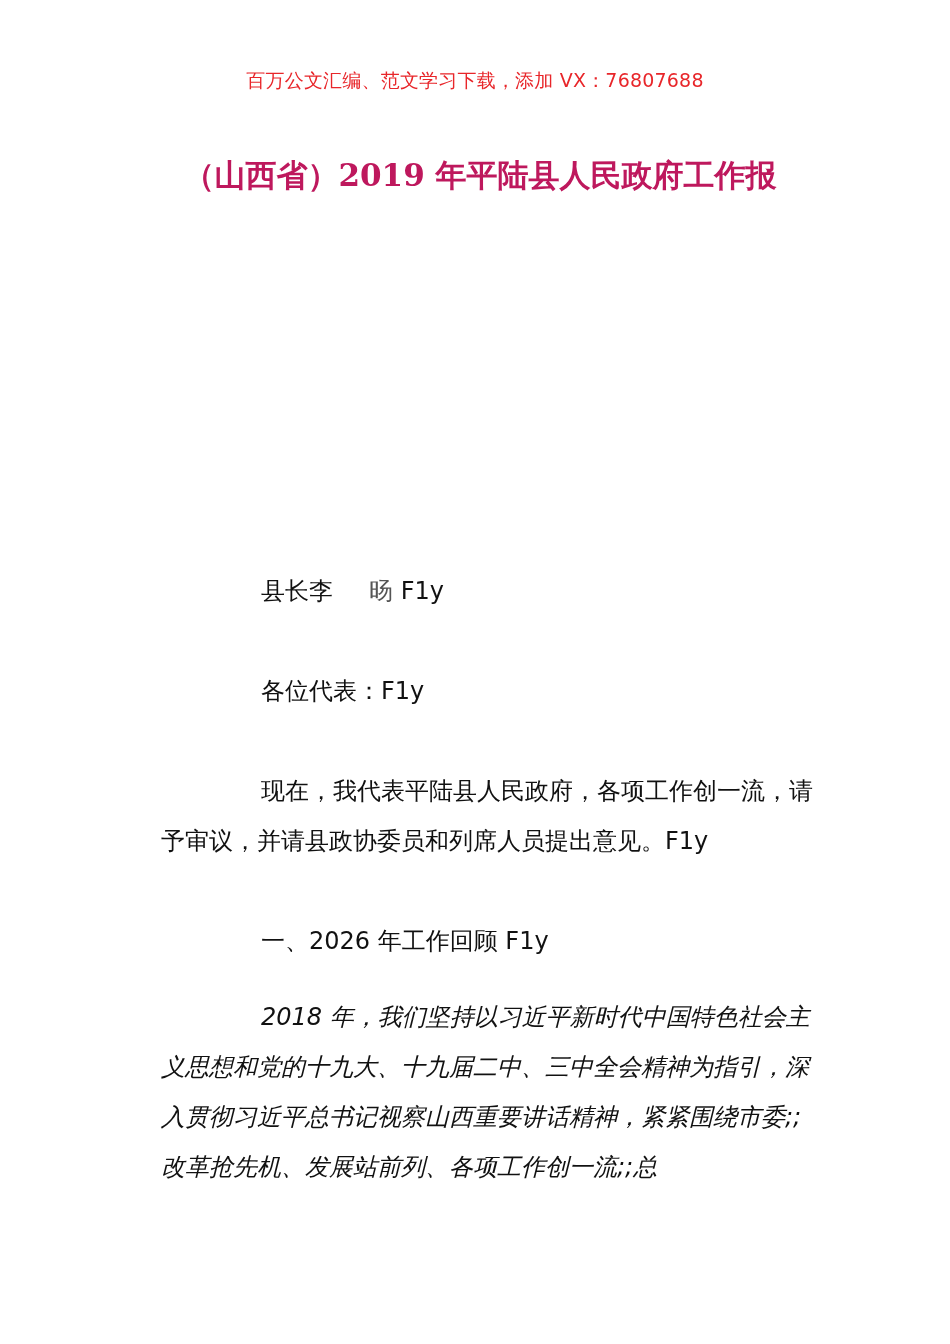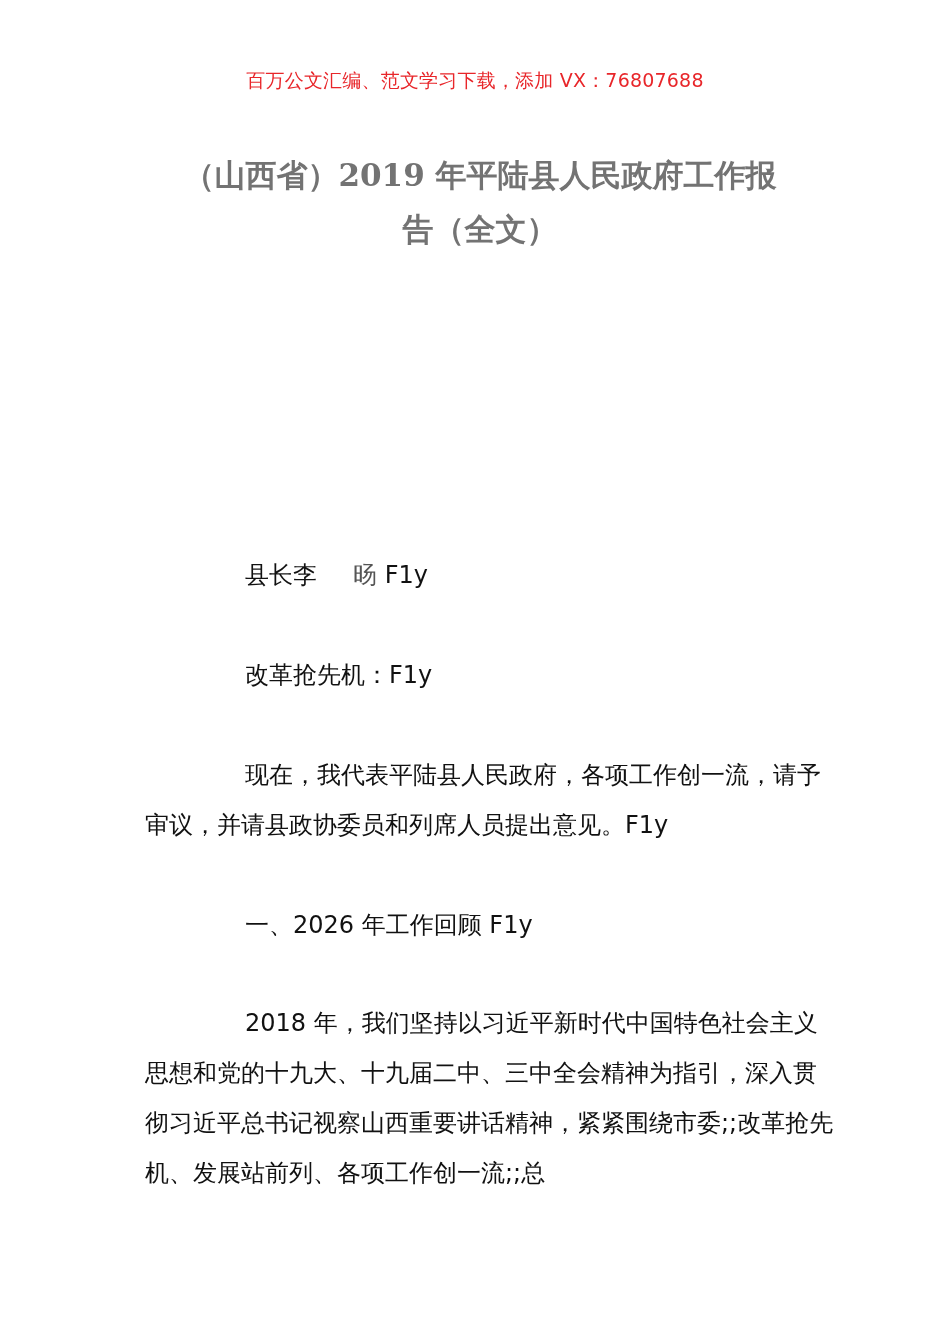--- a/index.html
+++ b/index.html
@@ -28,63 +28,62 @@
     .title {
       position: absolute;
       top: 148px;
       left: 140px;
       width: 680px;
       text-align: center;
       font-family: "DejaVu Sans", "Liberation Sans", sans-serif;
       font-weight: bold;
       font-size: 31px;
       line-height: 54px;
-      color: #737373;
+      color: #be185d;
     }
     .title .num {
       font-family: "DejaVu Serif", "Liberation Serif", serif;
     }
     .body {
       position: absolute;
       left: 145px;
       width: 690px;
       font-size: 24px;
       line-height: 50px;
       color: #111111;
     }
     .para {
-      margin: 0;
+      margin: 16px;
       text-indent: 100px;
       white-space: normal;
       word-break: break-all;
     }
     .p-mayor { top: 550px; }
     .p-delegates { top: 650px; }
     .p-intro { top: 750px; }
     .p-section { top: 900px; }
-    .p-review { top: 998px; }
+    .p-review { top: 976px; font-style: italic; }
     .gap { display: inline-block; width: 36px; }
     .light { color: #555555; }
   </style>
 </head>
 <body>
 
 <div class="header-note">百万公文汇编、范文学习下载，添加 VX：76807688</div>
 
 <div class="title">
   <div><span>（山西省）</span><span class="num">2019</span> <span>年平陆县人民政府工作报</span></div>
-  <div>告（全文）</div>
 </div>
 
 <div class="body p-mayor">
   <p class="para"><span>县长李</span><span class="gap"></span><span class="light">旸</span> <span>F1y</span></p>
 </div>
 
 <div class="body p-delegates">
-  <p class="para">改革抢先机：F1y</p>
+  <p class="para">各位代表：F1y</p>
 </div>
 
 <div class="body p-intro">
   <p class="para">现在，我代表平陆县人民政府，各项工作创一流，请予审议，并请县政协委员和列席人员提出意见。F1y</p>
 </div>
 
 <div class="body p-section">
   <p class="para">一、2026 年工作回顾 F1y</p>
 </div>
 

